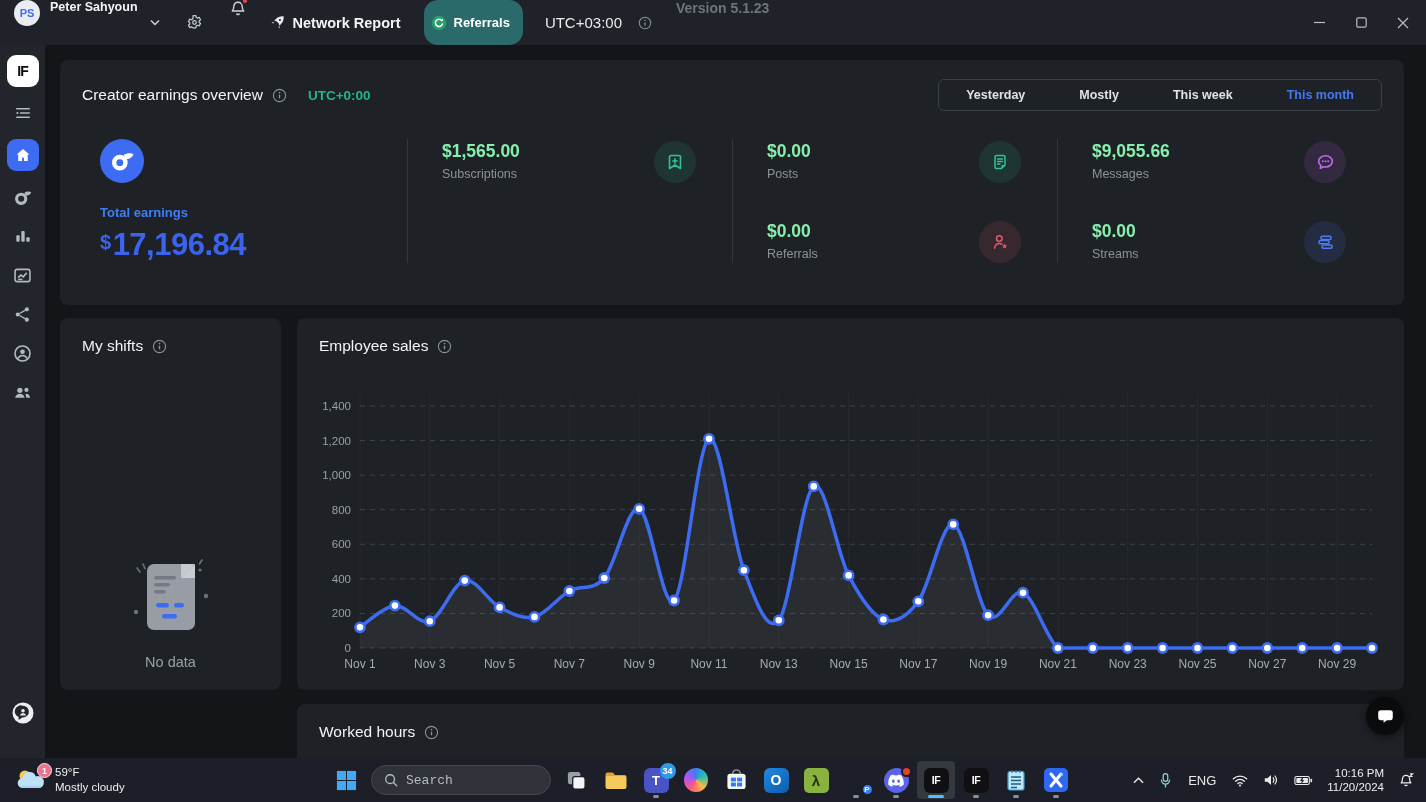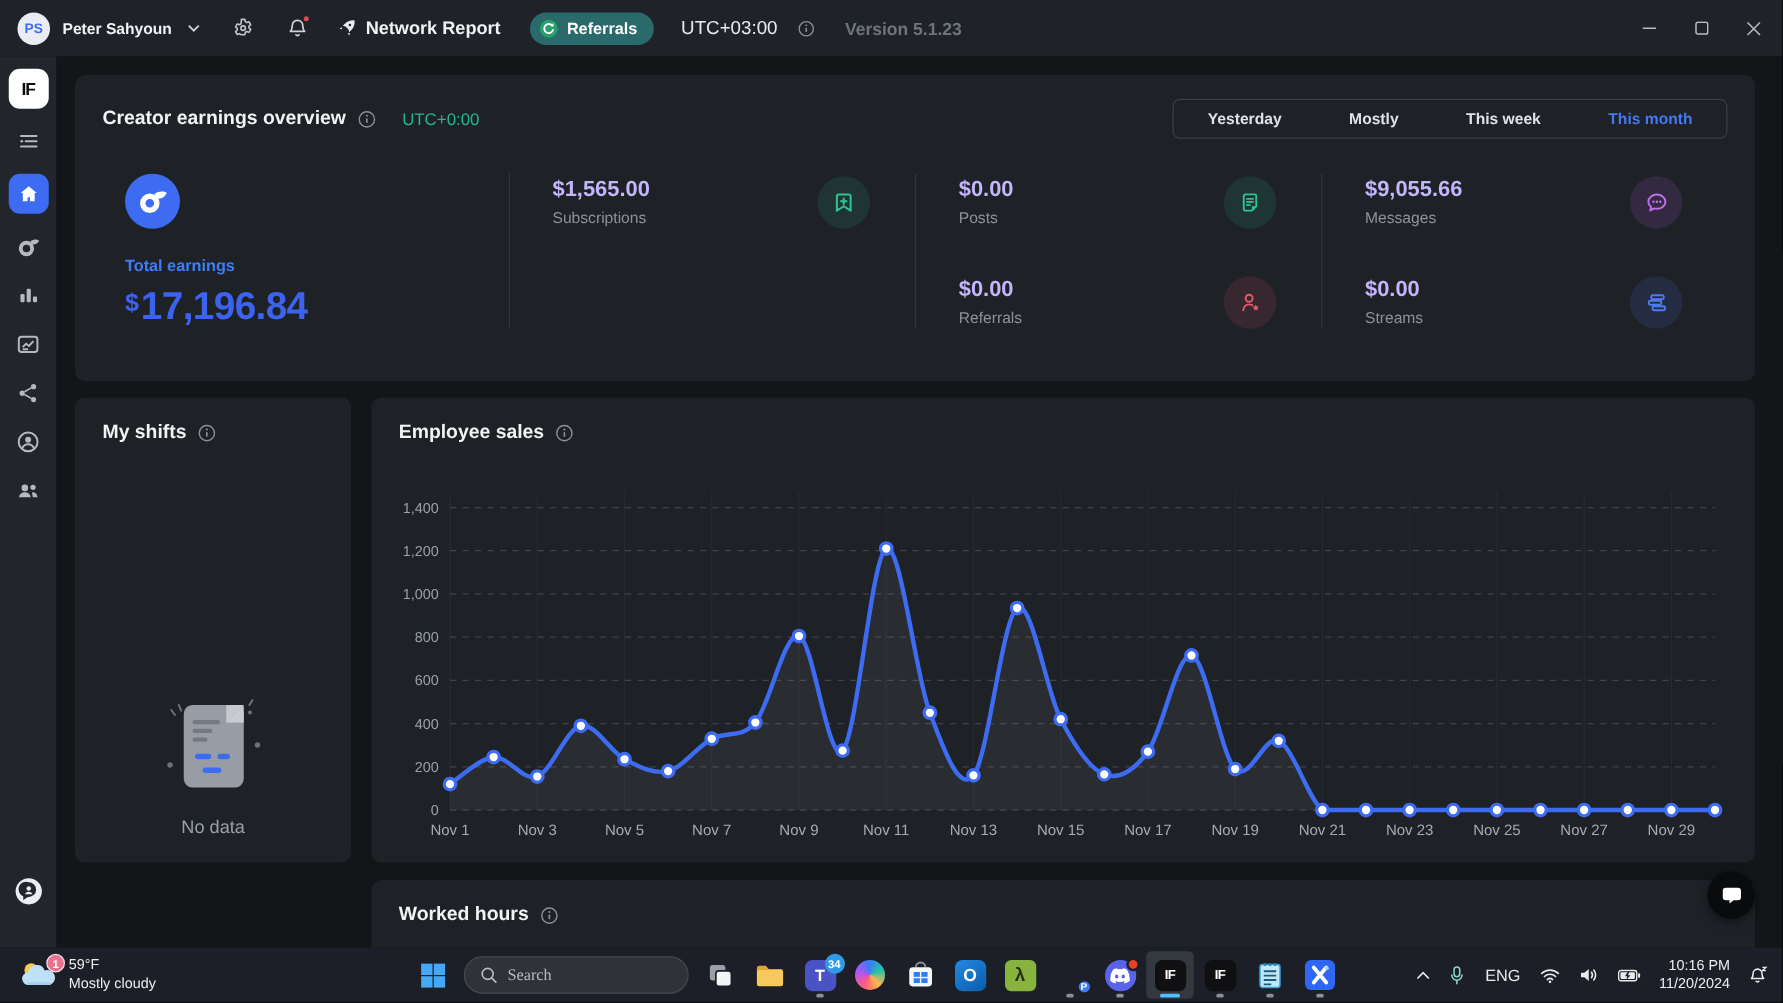--- a/index.html
+++ b/index.html
@@ -3,21 +3,21 @@
 <meta charset="utf-8">
 <style>
   *{margin:0;padding:0;box-sizing:border-box;}
   html,body{background:#000;}
   body{font-family:"Liberation Sans",sans-serif;}
   .app{position:relative;width:1426px;height:802px;background:#131519;overflow:hidden;}
   svg{display:block;}
   svg text{font-family:"Liberation Sans",sans-serif;}
 
   
-  .titlebar{position:absolute;top:0;left:0;right:0;height:45px;background:#1f2329;display:flex;align-items:center;padding:0 8px 0 14px;z-index:5;}
+  .titlebar{position:absolute;top:0;left:0;right:0;height:45px;background:#1f2329;display:flex;padding:0 8px 0 14px;z-index:5;}
   .avatar{width:26px;height:26px;border-radius:50%;background:#e9edf3;color:#3d6cf2;font-size:11px;font-weight:700;display:flex;align-items:center;justify-content:center;cursor:pointer;}
   .uname{margin-left:10px;font-size:12.5px;font-weight:700;color:#f2f3f5;cursor:pointer;}
   .tb-ic{margin-left:12px;cursor:pointer;display:flex;align-items:center;}
   .gear{margin-left:26px;}
   .bellwrap{position:relative;margin-left:27px;cursor:pointer;}
   .belldot{position:absolute;top:-3px;right:-3px;width:8px;height:8px;border-radius:50%;background:#e14b4b;border:2px solid #1f2329;}
   .netrep{display:flex;align-items:center;gap:8px;margin-left:24px;color:#f2f3f5;font-size:14.5px;font-weight:700;cursor:pointer;}
   .refpill{display:flex;align-items:center;gap:7px;margin-left:23px;background:#2b6a6a;border:none;border-radius:14px;padding:5px 13px 5px 7px;color:#fff;font-size:13px;font-weight:600;font-family:"Liberation Sans",sans-serif;cursor:pointer;}
   .utc{display:flex;align-items:center;gap:7px;margin-left:22px;color:#e8eaec;font-size:15px;}
   .ver{margin-left:24px;color:#6f747c;font-size:14px;font-weight:bold;}
@@ -32,38 +32,38 @@
   .sb-support{margin-top:auto;margin-bottom:32px;}
 
   
   .content{position:absolute;top:45px;left:45px;right:0;bottom:44px;background:#131519;overflow:hidden;}
   .card{position:absolute;background:#1e2126;border-radius:8px;}
   .c-earnings{left:15px;top:15px;width:1344px;height:245px;}
   .c-shifts{left:15px;top:273px;width:221px;height:372px;}
   .c-sales{left:252px;top:273px;width:1107px;height:372px;}
   .c-worked{left:252px;top:659px;width:1107px;height:120px;}
   .card-head{display:flex;align-items:center;padding:19px 22px 0 22px;}
-  .card-title{font-size:15.5px;font-weight:700;color:#f1f3f5;}
+  .card-title{font-size:15.5px;font-weight:400;color:#f1f3f5;}
   .info-ic{margin-left:9px;display:flex;}
-  .utc-green{margin-left:21px;color:#1fb88a;font-size:13.5px;font-weight:400;cursor:pointer;}
+  .utc-green{margin-left:21px;color:#1fb88a;font-size:13.5px;font-weight:700;cursor:pointer;}
 
   .tabs{margin-left:auto;display:flex;align-items:center;height:32px;border:1px solid #3a3e46;border-radius:6px;overflow:hidden;}
   .tab{background:none;border:none;height:100%;padding:0 27px;font-size:12.5px;font-weight:600;color:#dfe2e6;font-family:"Liberation Sans",sans-serif;cursor:pointer;}
   .tab.active{color:#4379f2;}
 
   .stats-row{display:flex;padding:28px 0 0 40px;}
   .col-total{width:307px;}
   .of-circle{width:44px;height:44px;border-radius:50%;background:#3d6cf2;display:flex;align-items:center;justify-content:center;}
   .te-label{margin-top:22px;font-size:13px;font-weight:600;color:#3f7df6;cursor:pointer;}
   .te-amount{margin-top:7px;color:#3b63ee;font-weight:700;letter-spacing:-0.5px;}
   .te-cur{font-size:20px;vertical-align:6px;margin-right:2px;}
   .te-num{font-size:31px;}
   .scol{width:325px;border-left:1px solid #33363c;padding:2px 36px 0 34px;display:flex;flex-direction:column;gap:38px;}
   .stat{display:flex;justify-content:space-between;align-items:flex-start;}
-  .sv{font-size:17.5px;font-weight:700;color:#c4b5fd;}
+  .sv{font-size:17.5px;font-weight:700;color:#86efac;}
   .sl{margin-top:5px;font-size:12.5px;color:#8d929a;}
   .sic{width:42px;height:42px;border-radius:50%;display:flex;align-items:center;justify-content:center;flex:none;}
   .sic-green{background:rgba(42,190,139,.13);}
   .sic-blue{background:rgba(77,123,245,.13);}
   .sic-red{background:rgba(226,90,110,.13);}
   .sic-purple{background:rgba(196,104,242,.13);}
 
   .empty-wrap{position:absolute;left:0;right:0;bottom:20px;display:flex;flex-direction:column;align-items:center;}
   .empty-label{margin-top:12px;font-size:14.5px;color:#9aa0a7;}
 
@@ -76,21 +76,21 @@
   .taskbar{position:absolute;left:0;right:0;bottom:0;height:44px;background:#1c1f27;z-index:7;}
   .weather{position:absolute;left:6px;top:2px;height:40px;display:flex;align-items:center;gap:9px;padding:0 10px;border-radius:4px;cursor:pointer;}
   .wicon{position:relative;}
   .wbadge{position:absolute;top:-4px;right:-6px;width:15px;height:15px;border-radius:50%;background:#e9728e;color:#fff;font-size:9px;font-weight:700;display:flex;align-items:center;justify-content:center;border:1px solid #f6dfe5;}
   .wtxt{color:#eceef0;font-size:11.5px;line-height:15px;}
 
   .tb-center{position:absolute;left:50%;top:2px;transform:translateX(-50%);margin-left:-12px;height:40px;display:flex;align-items:center;gap:2px;}
   .tslot{width:38px;height:38px;border-radius:4px;display:flex;align-items:center;justify-content:center;position:relative;cursor:pointer;}
   .tslot.active-app{background:#34383f;}
   .searchbox{width:180px;height:30px;border-radius:15px;background:#2f3238;border:1px solid #45484f;display:flex;align-items:center;gap:8px;padding:0 12px;margin:0 4px;cursor:pointer;}
-  .searchbox input{background:none;border:none;outline:none;color:#b7bbc2;font-size:13px;width:120px;font-family:Liberation Serif, serif;}
+  .searchbox input{background:none;border:none;outline:none;color:#b7bbc2;font-size:13px;width:120px;font-family:Liberation Mono, monospace;}
   .searchbox input::placeholder{color:#b7bbc2;}
   .ind{position:absolute;bottom:1px;left:50%;transform:translateX(-50%);width:6px;height:3px;border-radius:2px;background:#8a8f98;}
   .ind-active{width:16px;background:#4cc2ff;}
   .ticon{width:25px;height:25px;border-radius:6px;display:flex;align-items:center;justify-content:center;position:relative;}
   .teams{background:#4a53c4;color:#fff;font-size:13px;font-weight:700;border-radius:6px;}
   .tbadge{position:absolute;top:-5px;right:-7px;width:16px;height:16px;border-radius:50%;background:#2e9be6;color:#fff;font-size:9px;font-weight:700;display:flex;align-items:center;justify-content:center;}
   .copilot{width:24px;height:24px;border-radius:50%;background:conic-gradient(from 210deg,#ff5a7e,#b455f0,#3b7bf7,#27c3a7,#ffb54d,#ff5a7e);}
   .outlook{background:linear-gradient(140deg,#2389e0,#0b5cab);color:#fff;font-size:14px;font-weight:800;border-radius:6px;}
   .lambda{background:#87b33e;color:#23330e;font-size:15px;font-weight:700;border-radius:5px;}
   .chrome{position:relative;width:25px;height:25px;}

